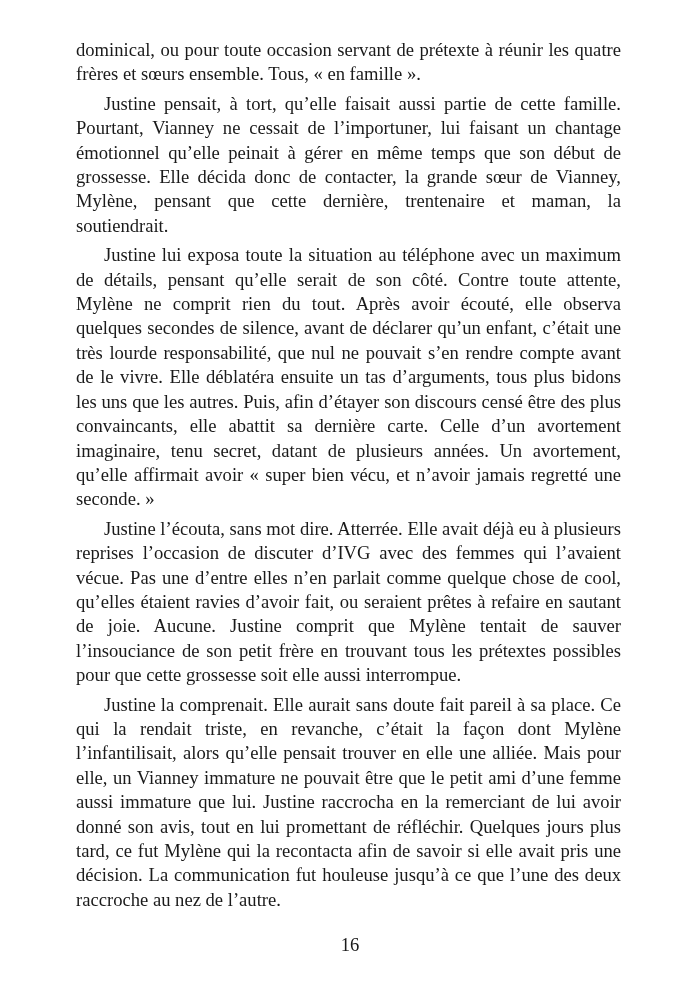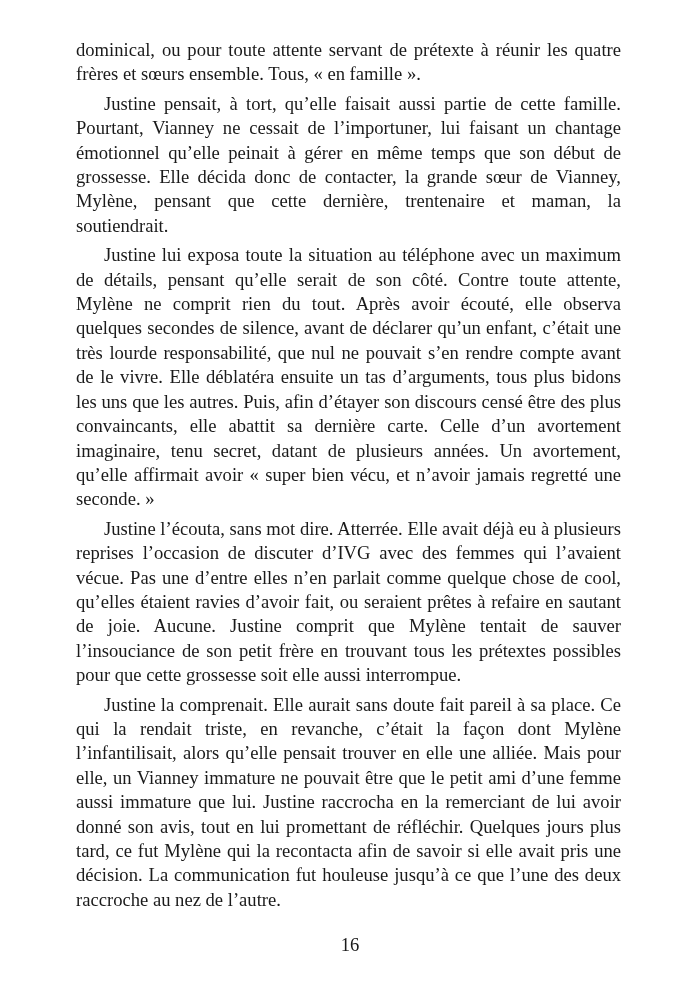--- a/index.html
+++ b/index.html
@@ -39,20 +39,20 @@
       top: 933px;
       text-align: center;
       font-size: 18.6px;
       line-height: 24px;
     }
   </style>
 </head>
 <body>
 
 <main class="page-body">
-  <p class="para continued">dominical, ou pour toute attente servant de prétexte à réunir les quatre frères et sœurs ensemble. Tous, « en famille ».</p>
+  <p class="para continued">dominical, ou pour toute occasion servant de prétexte à réunir les quatre frères et sœurs ensemble. Tous, « en famille ».</p>
   <p class="para">Justine pensait, à tort, qu’elle faisait aussi partie de cette famille. Pourtant, Vianney ne cessait de l’importuner, lui faisant un chantage émotionnel qu’elle peinait à gérer en même temps que son début de grossesse. Elle décida donc de contacter, la grande sœur de Vianney, Mylène, pensant que cette dernière, trentenaire et maman, la soutiendrait.</p>
   <p class="para">Justine lui exposa toute la situation au téléphone avec un maximum de détails, pensant qu’elle serait de son côté. Contre toute attente, Mylène ne comprit rien du tout. Après avoir écouté, elle observa quelques secondes de silence, avant de déclarer qu’un enfant, c’était une très lourde responsabilité, que nul ne pouvait s’en rendre compte avant de le vivre. Elle déblatéra ensuite un tas d’arguments, tous plus bidons les uns que les autres. Puis, afin d’étayer son discours censé être des plus convaincants, elle abattit sa dernière carte. Celle d’un avortement imaginaire, tenu secret, datant de plusieurs années. Un avortement, qu’elle affirmait avoir « super bien vécu, et n’avoir jamais regretté une seconde. »</p>
   <p class="para">Justine l’écouta, sans mot dire. Atterrée. Elle avait déjà eu à plusieurs reprises l’occasion de discuter d’IVG avec des femmes qui l’avaient vécue. Pas une d’entre elles n’en parlait comme quelque chose de cool, qu’elles étaient ravies d’avoir fait, ou seraient prêtes à refaire en sautant de joie. Aucune. Justine comprit que Mylène tentait de sauver l’insouciance de son petit frère en trouvant tous les prétextes possibles pour que cette grossesse soit elle aussi interrompue.</p>
   <p class="para">Justine la comprenait. Elle aurait sans doute fait pareil à sa place. Ce qui la rendait triste, en revanche, c’était la façon dont Mylène l’infantilisait, alors qu’elle pensait trouver en elle une alliée. Mais pour elle, un Vianney immature ne pouvait être que le petit ami d’une femme aussi immature que lui. Justine raccrocha en la remerciant de lui avoir donné son avis, tout en lui promettant de réfléchir. Quelques jours plus tard, ce fut Mylène qui la recontacta afin de savoir si elle avait pris une décision. La communication fut houleuse jusqu’à ce que l’une des deux raccroche au nez de l’autre.</p>
 </main>
 
 <div class="page-number">16</div>
 
 </body></html>

